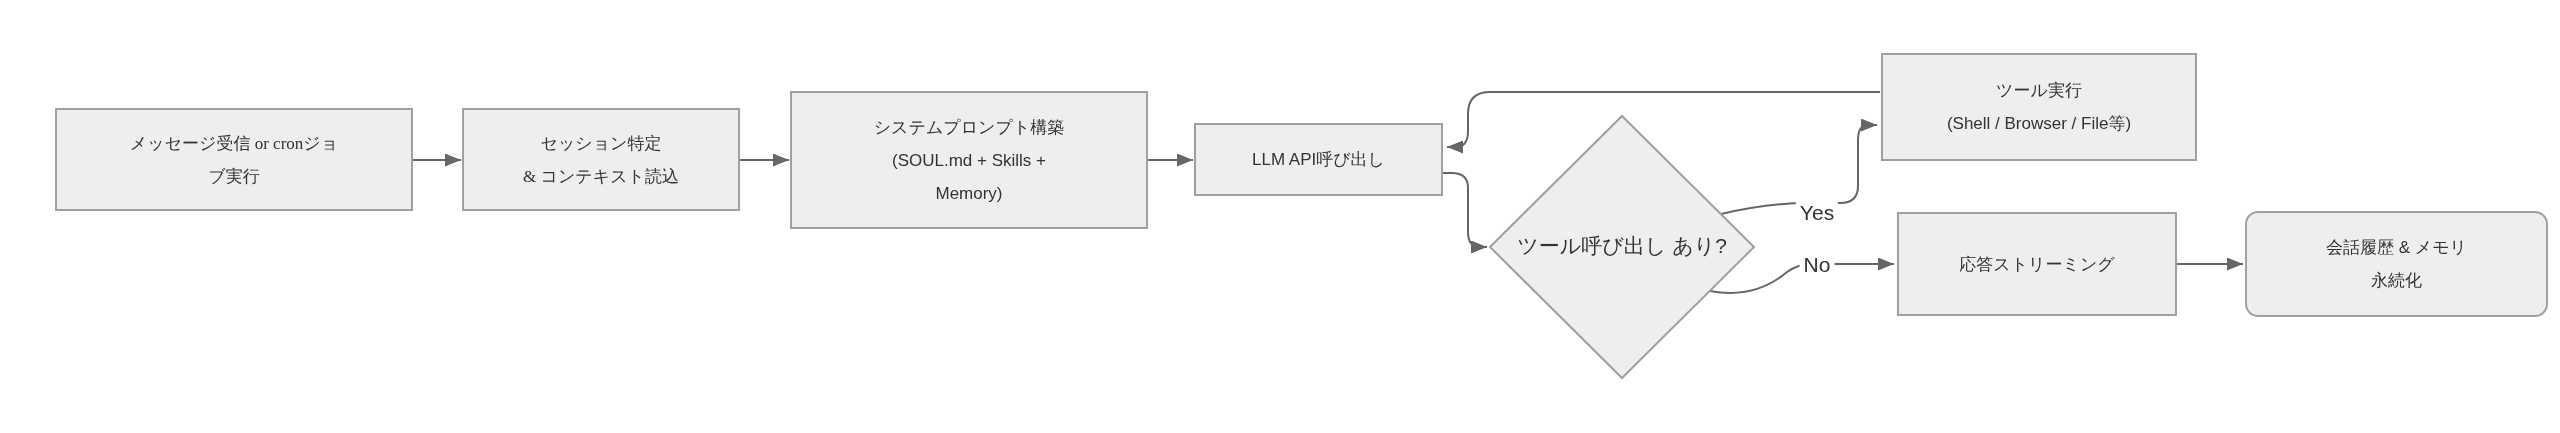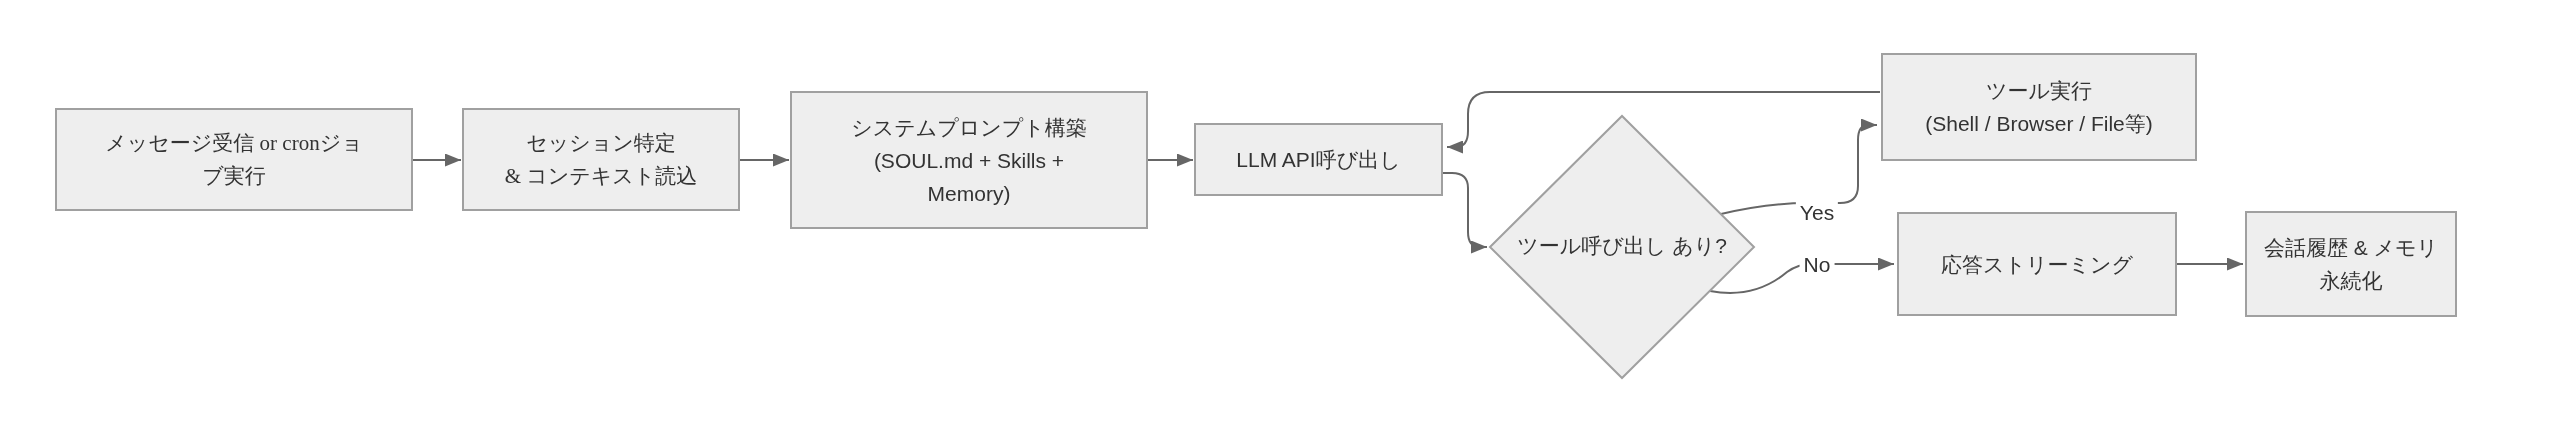--- a/index.html
+++ b/index.html
@@ -41,21 +41,21 @@
   .node {
     position: absolute;
     background: var(--node-fill);
     border: 2px solid var(--node-border);
     display: flex;
     flex-direction: column;
     justify-content: center;
     align-items: center;
     text-align: center;
     color: var(--text-color);
-    font-size: 21px;
+    font-size: 17px;
     line-height: 33px;
   }
   .decision-label {
     position: absolute;
     display: flex;
     justify-content: center;
     align-items: center;
     text-align: center;
     color: var(--text-color);
     font-size: 21px;
@@ -133,21 +133,21 @@
 
   <div class="node" style="left:1881px; top:53px; width:316px; height:108px;">
     <div>ツール実行</div>
     <div>(Shell / Browser / File等)</div>
   </div>
 
   <div class="node" style="left:1897px; top:212px; width:280px; height:104px;">
     <div>応答ストリーミング</div>
   </div>
 
-  <div class="node" style="left:2245px; top:211px; width:212px; height:106px;">
+  <div class="node" style="left:2245px; top:211px; width:303px; height:106px;border-radius:13px;">
     <div>会話履歴 &amp; メモリ</div>
     <div>永続化</div>
   </div>
 
   <span class="edge-label" style="left:1817px; top:204px;margin-top:8px;">Yes</span>
   <span class="edge-label" style="left:1817px; top:264px;">No</span>
 
 </div>
 
 </body></html>

